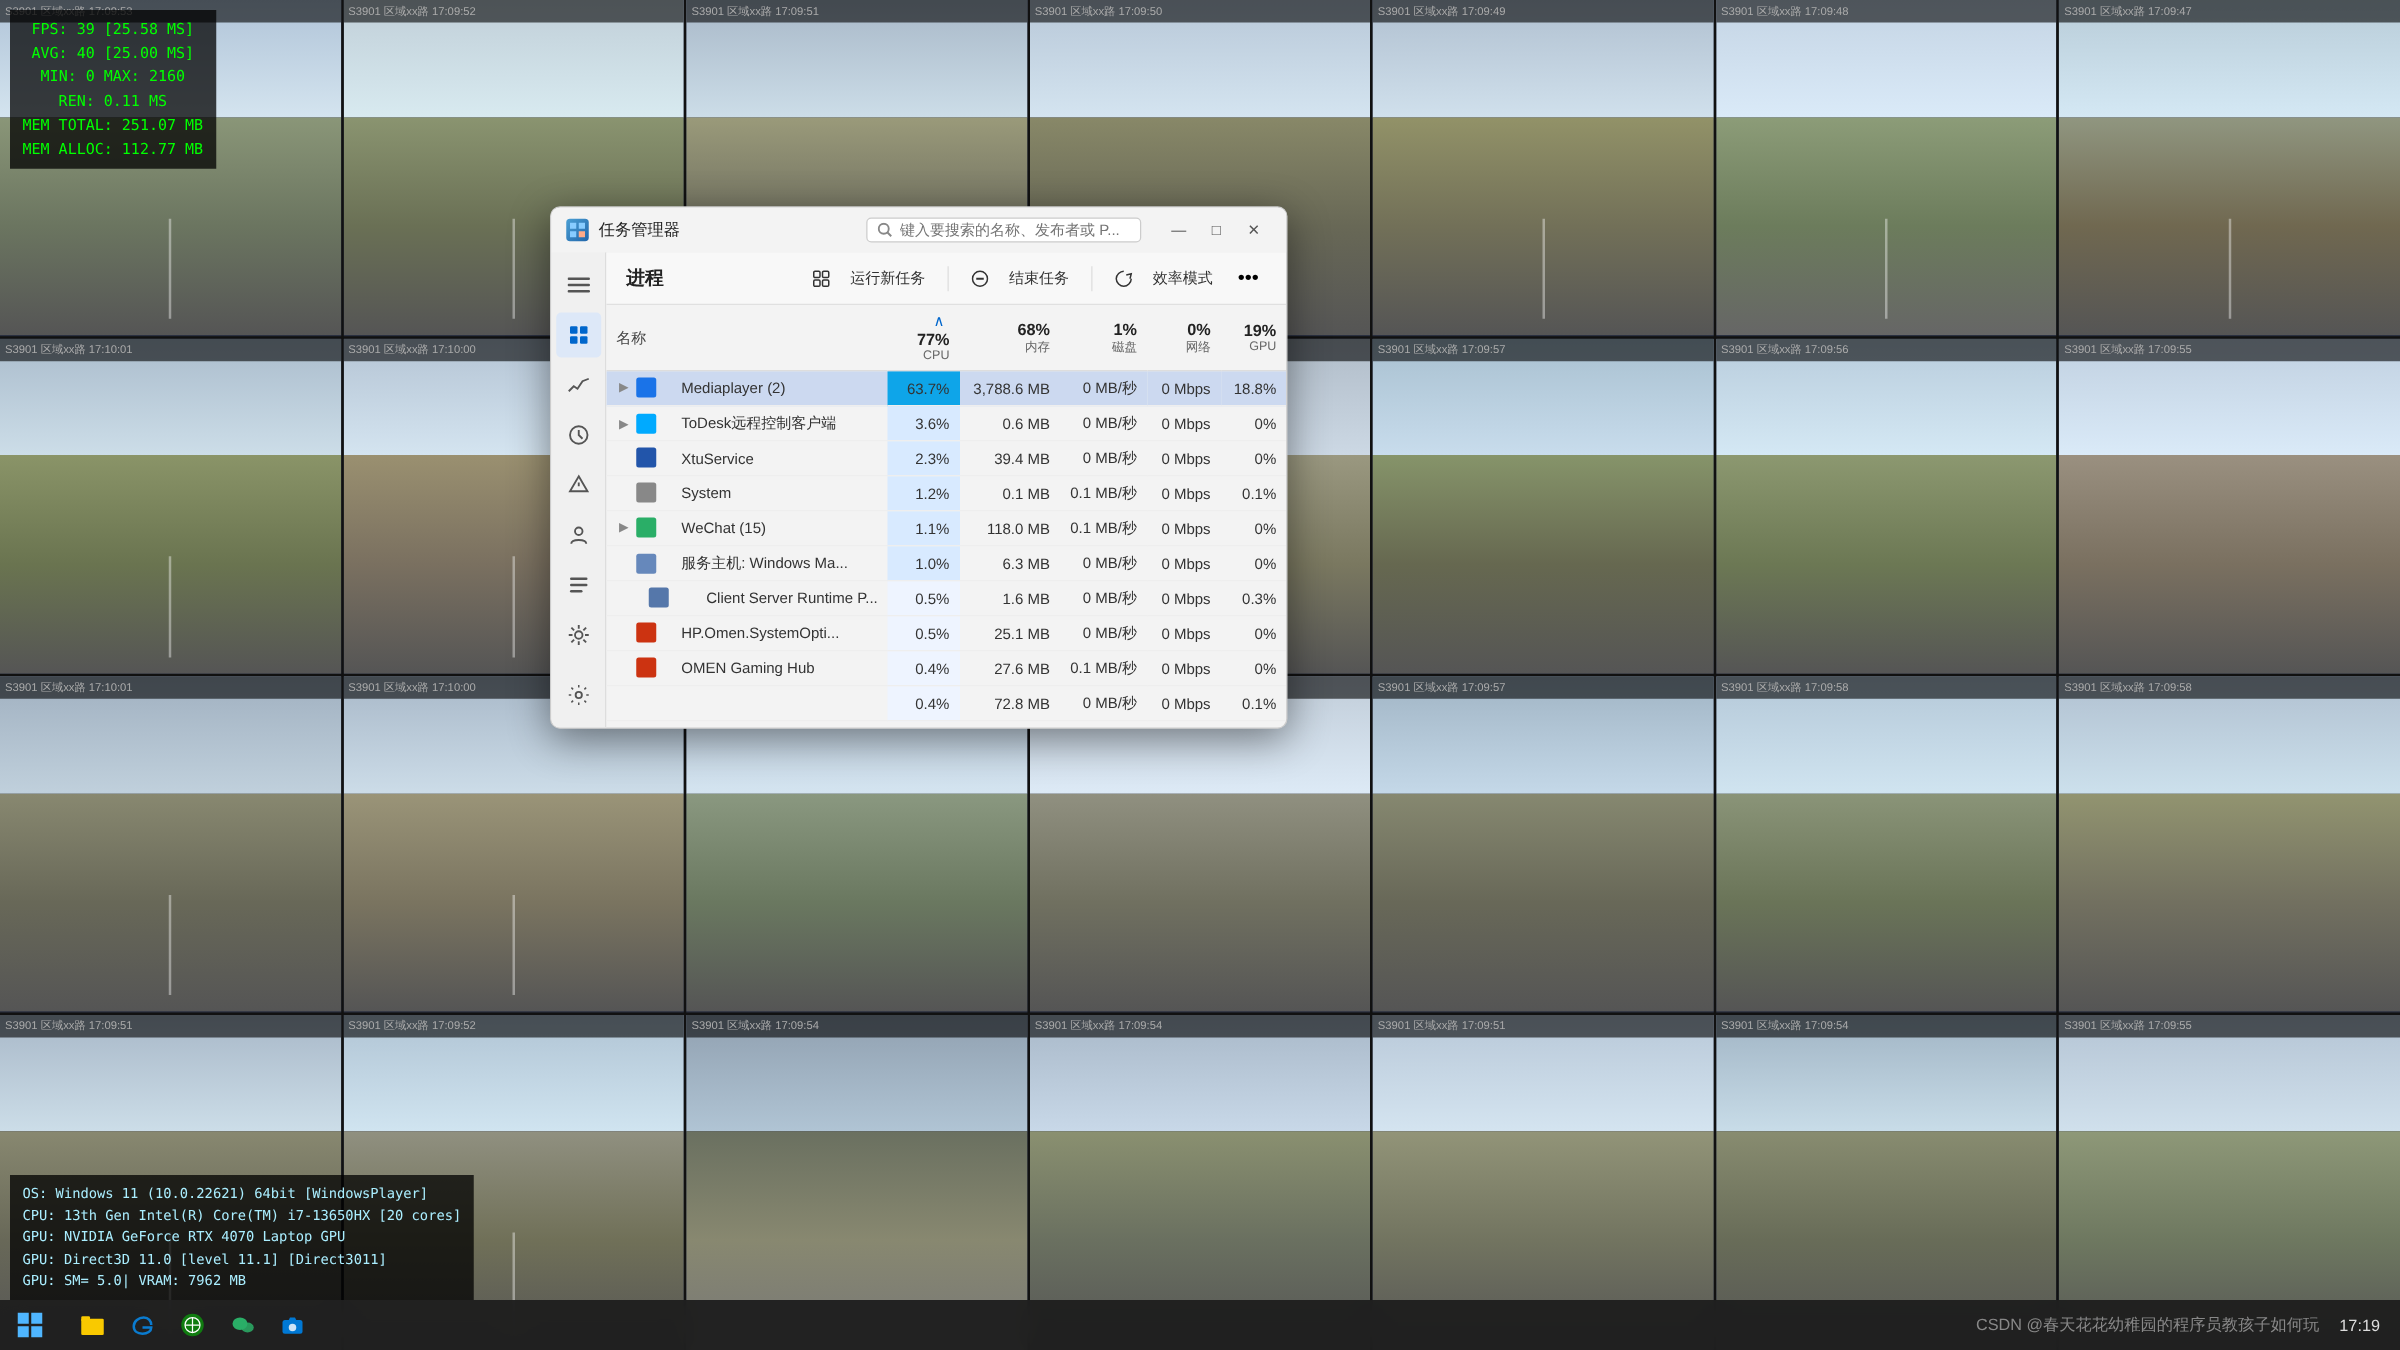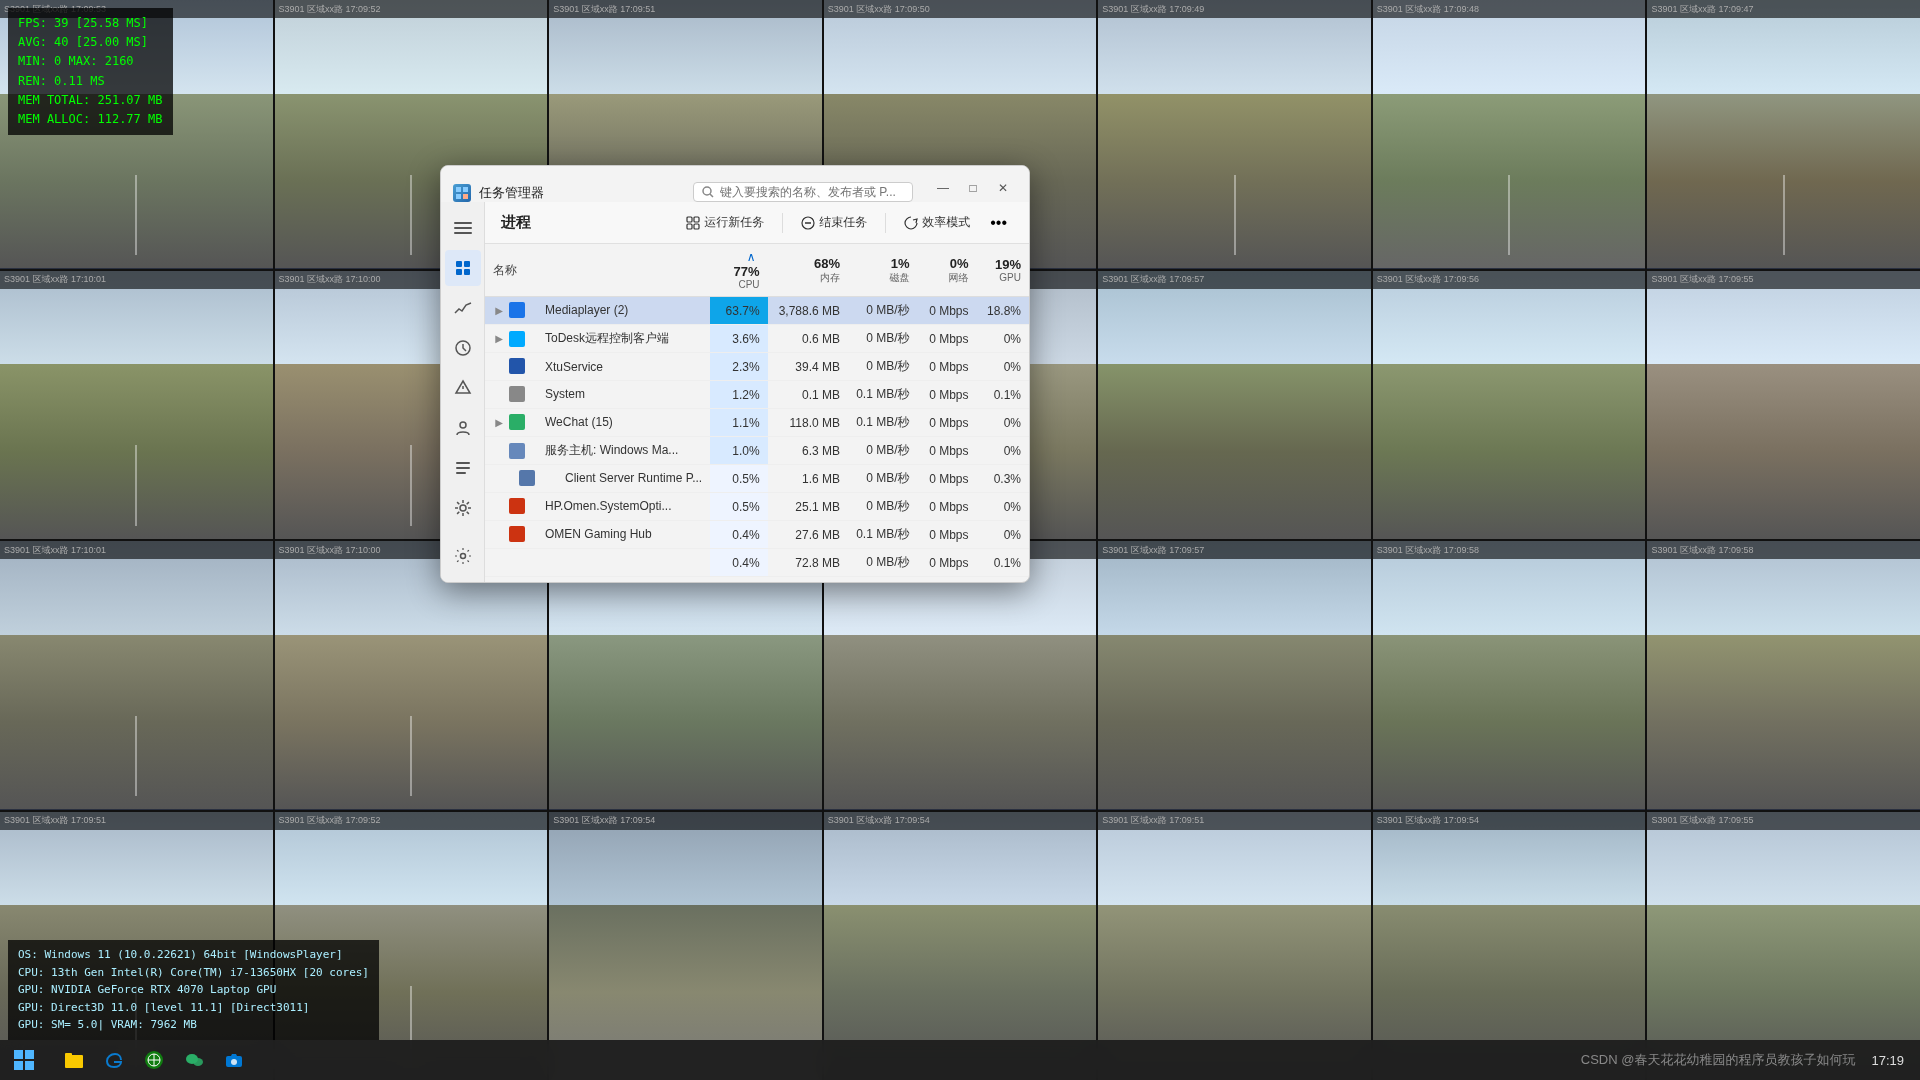--- a/index.html
+++ b/index.html
@@ -48,20 +48,21 @@
       position: absolute;
       top: 8px;
       left: 8px;
       background: rgba(0,0,0,0.75);
       color: #0f0;
       font-family: monospace;
       font-size: 12px;
       padding: 6px 10px;
       line-height: 1.6;
       z-index: 10;
+      text-align: center;
     }
 
     
     .sysinfo-overlay {
       position: absolute;
       bottom: 40px;
       left: 8px;
       background: rgba(0,0,0,0.75);
       color: #aef;
       font-family: monospace;
@@ -138,21 +139,21 @@
       border-radius: 8px;
       box-shadow: 0 8px 32px rgba(0,0,0,0.45);
       z-index: 100;
       overflow: hidden;
     }
 
     .tm-titlebar {
       height: 36px;
       background: #f3f3f3;
       display: flex;
-      align-items: flex-end;
+      align-items: center;
       padding: 0 12px;
       gap: 8px;
       border-bottom: none;
     }
 
     .tm-titlebar-icon {
       width: 18px;
       height: 18px;
       background: linear-gradient(135deg, #4a9fd4, #2266aa);
       border-radius: 3px;
@@ -259,21 +260,21 @@
     .tm-tab-title {
       font-size: 15px;
       font-weight: 600;
       color: #222;
       flex: 1;
     }
 
     .tm-toolbar-btn {
       display: flex;
       align-items: center;
-      gap: 4px;
+      gap: 16px;
       padding: 4px 10px;
       border-radius: 4px;
       cursor: pointer;
       font-size: 12px;
       color: #333;
     }
 
     .tm-toolbar-sep {
       width: 1px;
       height: 20px;

